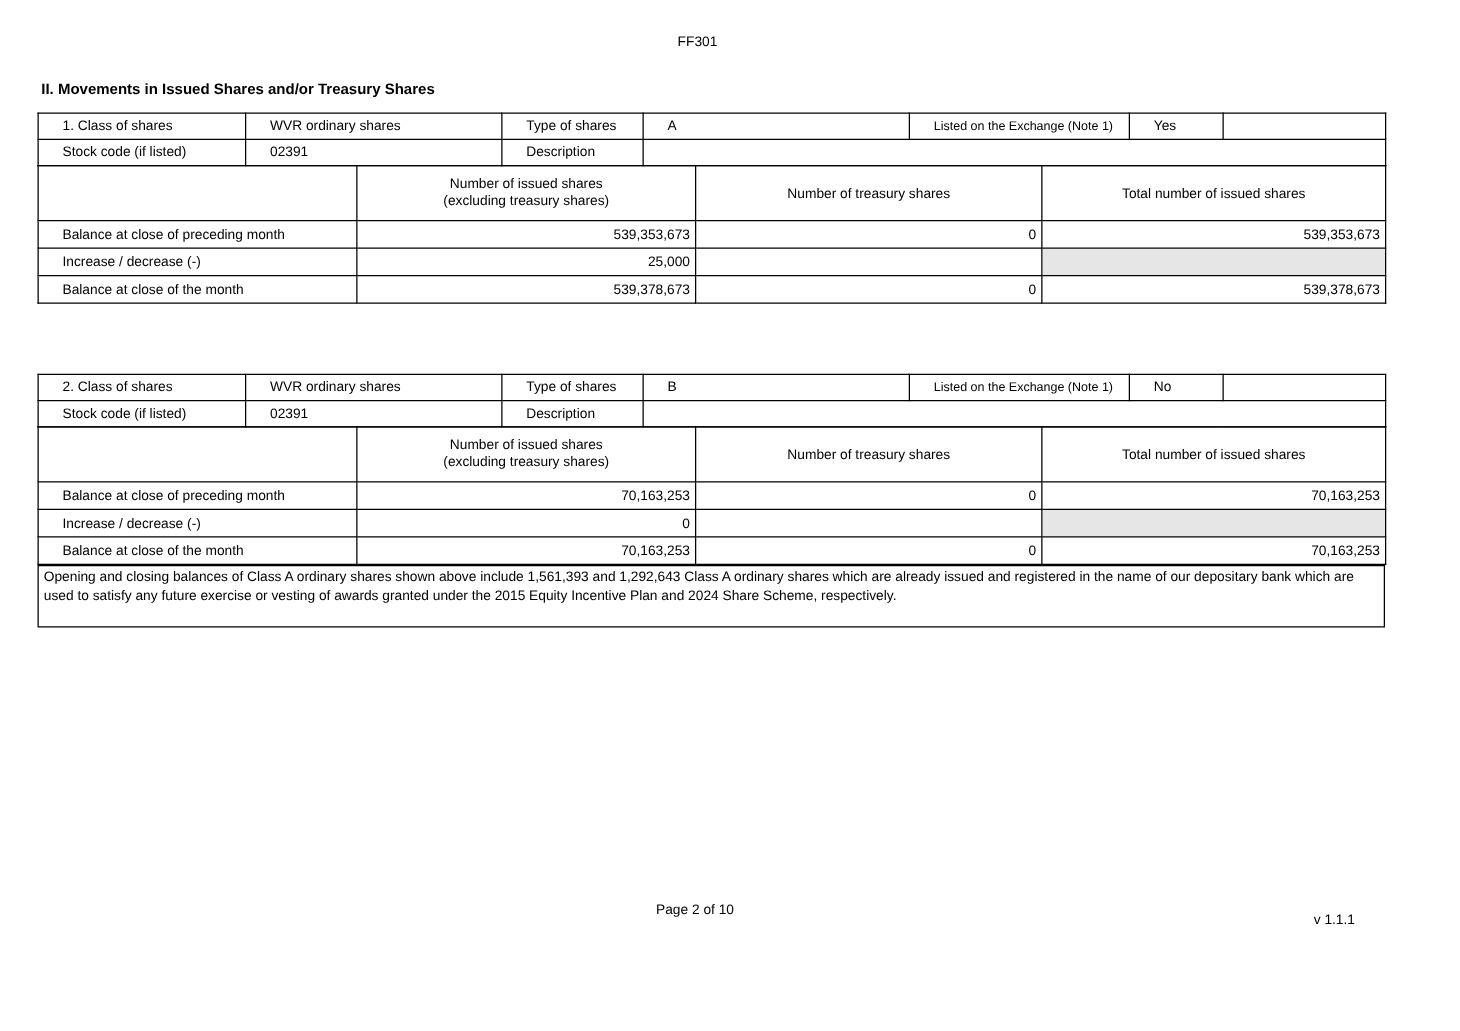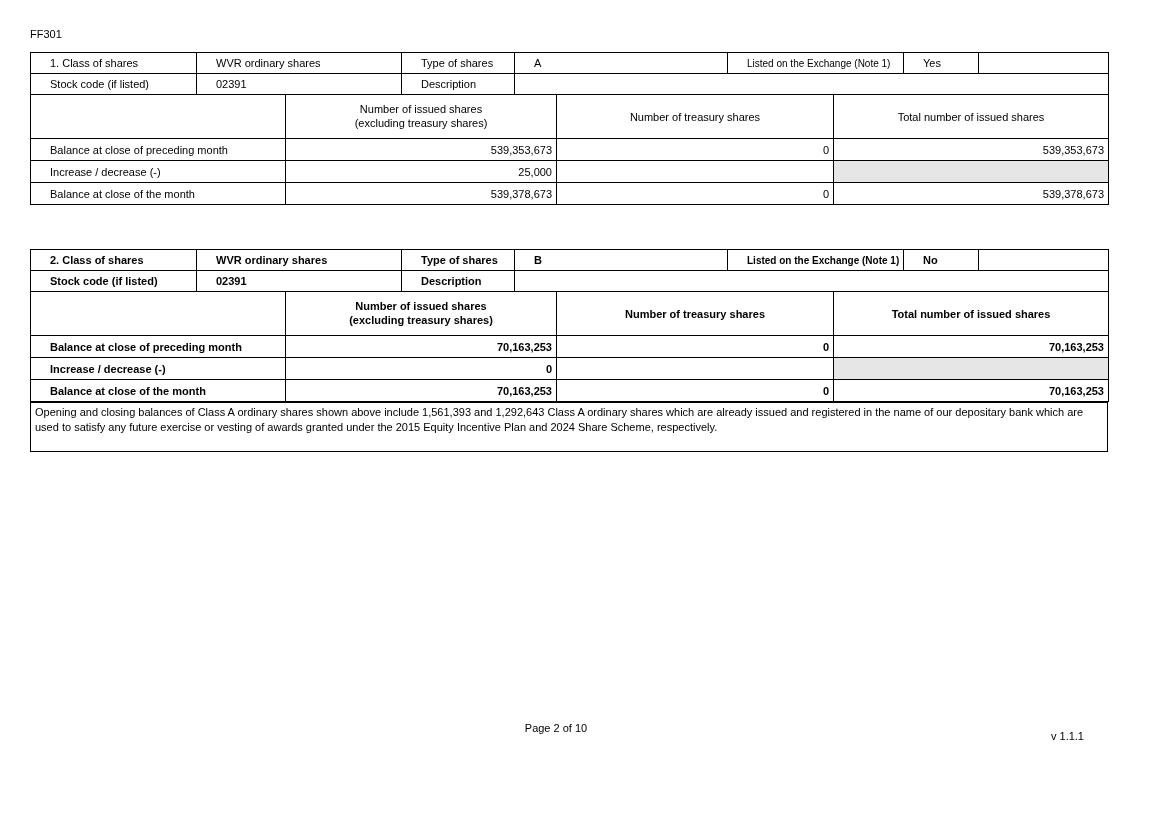--- a/index.html
+++ b/index.html
@@ -14,21 +14,21 @@
     position: relative;
     overflow: hidden;
   }
   .content {
     position: absolute;
     left: 30px;
     top: 0;
     width: 1078px;
   }
   .form-code {
-    text-align: left;
+    text-align: center;
     padding-top: 28px;
     padding-right: 22px;
     font-size: 11px;
   }
   .section-title {
     font-size: 12px;
     font-weight: bold;
     margin: 24px 0 0 3px;
   }
   table {
@@ -38,21 +38,21 @@
   }
   td {
     border: 1px solid #000;
     font-size: 11px;
     padding: 0 19px;
     vertical-align: middle;
     overflow: hidden;
     white-space: nowrap;
   }
   .share-table { margin-top: 12px; }
-  .share-table + .share-table { margin-top: 44px; font-weight: bold; }
+  .share-table + .share-table { margin-top: 56px; }
   .num-table { margin-top: -1px; }
   .meta-row td { height: 21px; }
   .hdr-row td { height: 44px; text-align: center; white-space: normal; }
   .data-row td { height: 22px; }
   .small-label { font-size: 10px; }
   .num { text-align: right; padding-right: 4px; }
   .shaded { background: var(--shaded-cell, #e6e6e6); }
   .hdr-wrap { width: 160px; margin: 0 auto; line-height: 1.25; }
   .remarks-label { margin: 14px 0 3px 1px; }
   .remarks-box {
@@ -74,20 +74,21 @@
     right: 84px;
   }
 </style>
 </head>
 <body>
 
 <div class="content">
 
   <div class="form-code">FF301</div>
 
+  <div class="section-title">II. Movements in Issued Shares and/or Treasury Shares</div>
 
   <div class="share-table">
     <table class="meta-table">
       <colgroup>
         <col style="width:166px">
           <col style="width:205px">
           <col style="width:113px">
         <col style="width:213px">
           <col style="width:176px">
           <col style="width:75px">

